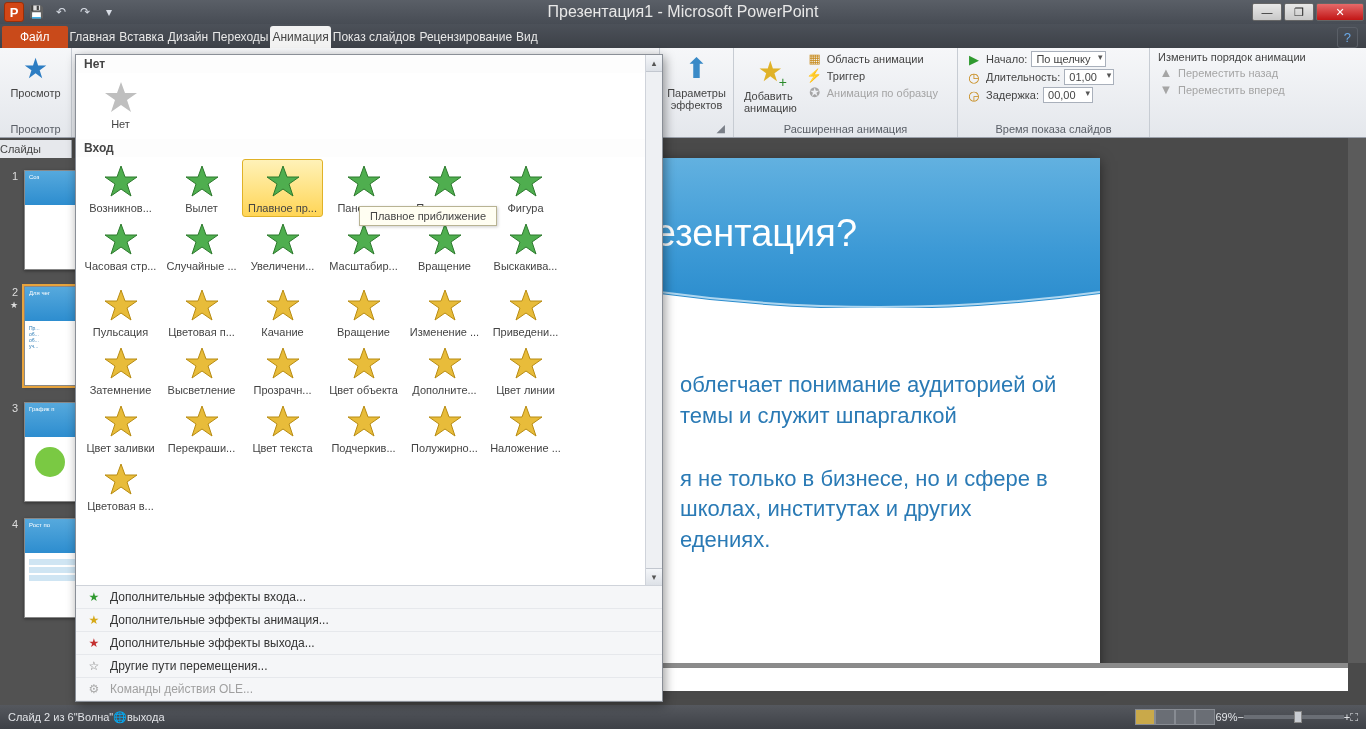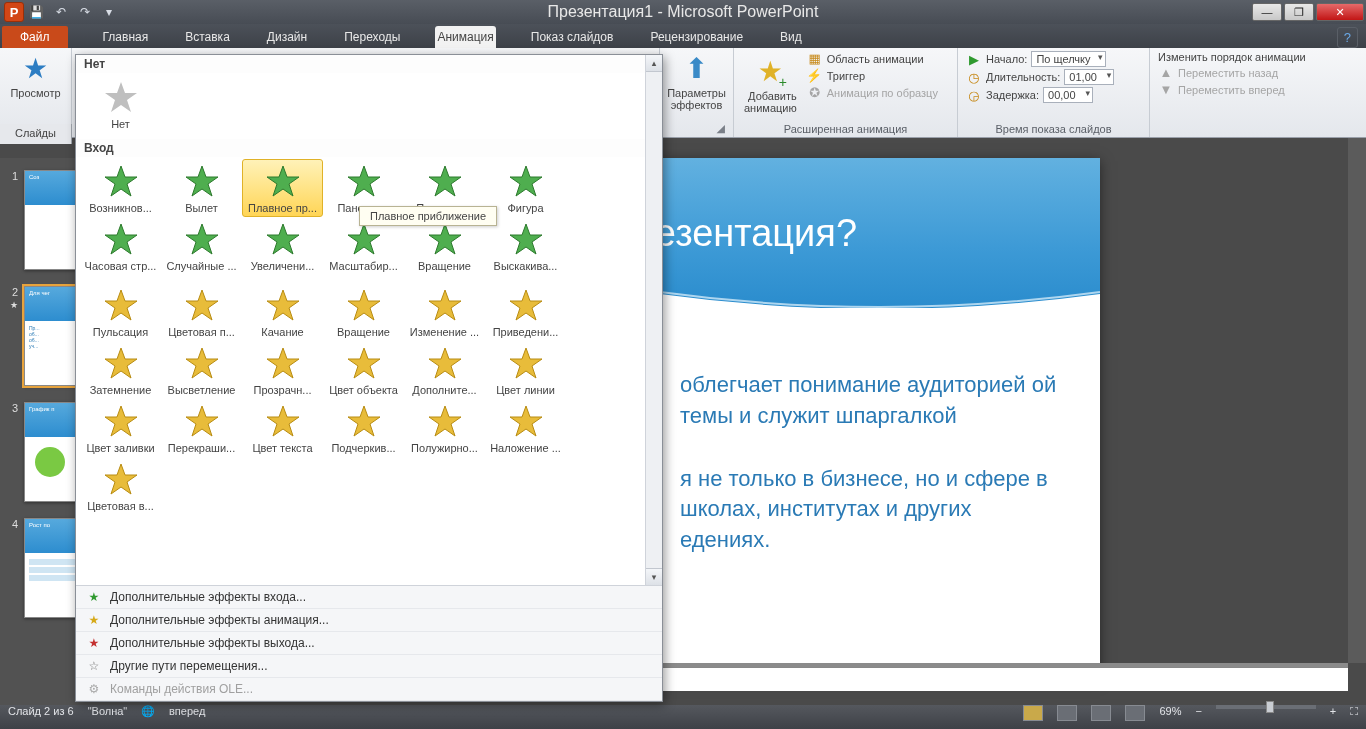--- a/index.html
+++ b/index.html
@@ -9,40 +9,40 @@
 .titlebar { height: 24px; background: linear-gradient(#5a5f67,#474c54); display: flex; align-items: center; color: #fff; font-size: 12px; position: relative; }
 .qat { display: flex; align-items: center; gap: 2px; padding-left: 4px; }
 .p-badge { width: 20px; height: 20px; background: #d24615; border-radius: 3px; display: flex; align-items: center; justify-content: center; color: #fff; font-weight: bold; font-size: 13px; border: 1px solid #9a2f08; }
 .qat-btn { width: 22px; height: 20px; display: flex; align-items: center; justify-content: center; color: #d8dde5; font-size: 12px; }
 .title-text { position: absolute; left: 50%; transform: translateX(-50%); color: #e8e8e8; font-size: 16px; }
 .win-controls { margin-left: auto; display: flex; }
 .win-btn { width: 30px; height: 18px; display: flex; align-items: center; justify-content: center; font-size: 11px; color: #222; background: linear-gradient(#e8e8e8,#c8c8c8); border: 1px solid #666; margin-right: 2px; border-radius: 2px; }
 .win-close { background: linear-gradient(#e56a6a,#c21515); color: #fff; width: 48px; }
 
 
-.tabs { height: 24px; background: linear-gradient(#4c5159,#3d4148); display: flex; align-items: flex-end; padding-left: 2px; gap: 33px; }
+.tabs { height: 24px; background: linear-gradient(#4c5159,#3d4148); display: flex; align-items: flex-end; padding-left: 2px; }
 .tab { padding: 4px 2px; color: #e8e8e8; font-size: 12px; cursor: pointer; }
 .tab-file { background: #c94a1a; color: #fff; border-radius: 2px 2px 0 0; padding: 4px 18px; }
 .tab-active { background: #f2f2f2; color: #444; border-radius: 3px 3px 0 0; }
 .help-icon { margin-left: auto; margin-right: 8px; color: #6aa9e8; font-size: 13px; padding: 2px 6px; border: 1px solid #5a5f67; border-radius: 3px; }
 
 
 .ribbon { height: 90px; background: linear-gradient(#f6f7f9,#e4e7ec); border-bottom: 1px solid #9aa0aa; display: flex; }
 .rgroup { border-right: 1px solid #c7ccd3; display: flex; flex-direction: column; justify-content: space-between; padding: 2px 4px 0; font-size: 11px; color: #444; }
 .rgroup-title { text-align: center; color: #5a5f67; font-size: 11px; padding: 2px 0; }
 .rbtn-big { display: flex; flex-direction: column; align-items: center; justify-content: center; padding: 2px 6px; gap: 2px; min-width: 60px; }
 .rbtn-big .ico { font-size: 28px; }
 .rrow { display: flex; align-items: center; gap: 4px; padding: 1px 4px; white-space: nowrap; }
 .rrow .ico { width: 16px; text-align: center; font-size: 13px; }
 .combo { border: 1px solid #a9b0bb; background: #fff; padding: 1px 14px 1px 4px; font-size: 11px; min-width: 70px; position: relative; }
 .combo::after { content: "▾"; position: absolute; right: 2px; top: 0; font-size: 9px; color: #555; }
 .disabled { color: #a5a5a5; }
 
 
-.slides-hdr { position: absolute; left: 0; top: 124px; width: 72px; height: 20px; background: #e6e8ec; border-right: 1px solid #a0a5ad; font-size: 11px; color: #444; padding: 3px 15px; }
+.slides-hdr { position: absolute; left: 0; top: 140px; width: 72px; height: 20px; background: #e6e8ec; border-right: 1px solid #a0a5ad; font-size: 11px; color: #444; padding: 3px 0; }
 .slides-panel { position: absolute; left: 0; top: 158px; width: 200px; bottom: 24px; background: #525252; padding-top: 8px; overflow: hidden; }
 .thumb-row { display: flex; align-items: flex-start; gap: 6px; padding: 4px 6px 12px; }
 .thumb-num { color: #ddd; font-size: 11px; width: 12px; text-align: right; }
 .thumb { width: 150px; height: 100px; background: #fff; border: 1px solid #888; box-shadow: 0 1px 3px rgba(0,0,0,.4); overflow: hidden; position: relative; font-size: 6px; }
 .thumb.sel { outline: 2px solid #e7a33c; }
 .thumb .thdr { height: 34px; background: linear-gradient(#56a9dd,#2d8dcf); color: #fff; padding: 3px 4px; }
 
 
 .gallery { position: absolute; left: 75px; top: 54px; width: 588px; height: 648px; background: #fff; border: 1px solid #8a8f97; box-shadow: 2px 3px 10px rgba(0,0,0,.4); display: flex; flex-direction: column; z-index: 50; }
 .gal-body { flex: 1; overflow: hidden; position: relative; }
@@ -70,21 +70,21 @@
 .slide-hdr .swoosh { position: absolute; bottom: -6px; left: 0; right: 0; height: 40px; }
 .slide-title { color: #fff; font-size: 38px; font-weight: 400; }
 .slide-body { padding: 30px 40px 20px 460px; color: #2a7ab5; font-size: 22px; line-height: 1.4; }
 .slide-body p { margin-bottom: 22px; margin-top: 32px; }
 .vscroll { position: absolute; right: 0; top: 0; bottom: 42px; width: 18px; background: #5b5b5b; }
 .hscroll-area { position: absolute; left: 20px; right: 18px; bottom: 0; height: 42px; }
 .notes { background: #fff; border-top: 1px solid #888; height: 24px; padding: 2px 8px; color: #888; font-size: 14px; font-style: italic; }
 .splitter { height: 4px; background: #8b8b8b; }
 
 
-.status { position: absolute; left: 0; right: 0; bottom: 0; height: 24px; background: linear-gradient(#55585e,#3e4147); display: flex; align-items: flex-start; color: #e2e4e8; font-size: 11px; padding: 0 8px; gap: 14px; }
+.status { position: absolute; left: 0; right: 0; bottom: 0; height: 24px; background: linear-gradient(#55585e,#3e4147); display: flex; align-items: center; color: #e2e4e8; font-size: 11px; padding: 0 8px; }
 .status .spacer { flex: 1; }
 .view-btn { width: 20px; height: 16px; background: #6a6e75; border: 1px solid #878b92; }
 .zoom-track { width: 100px; height: 4px; background: #6a6e75; position: relative; }
 .zoom-thumb { position: absolute; left: 50px; top: -4px; width: 8px; height: 12px; background: #c9cdd3; border: 1px solid #888; }
 
 svg { display: block; }
 </style>
 </head>
 <body>
 
@@ -132,21 +132,21 @@
       <span class="ico" style="color:#3a8ac7">⬆</span>
       <span style="white-space:pre-line;text-align:center">Параметры
 эффектов</span>
     </div>
     <div class="rgroup-title" style="text-align:right;padding-right:4px;color:#7a7f88">◢</div>
   </div>
   <div class="rgroup" style="width:224px">
     <div style="display:flex;height:68px">
       <div class="rbtn-big">
         <span class="ico" style="color:#e0b228;position:relative">★<span style="position:absolute;right:-4px;bottom:-2px;color:#2a8a2a;font-size:14px">+</span></span>
-        <span style="white-space:pre-line;text-align:right">Добавить
+        <span style="white-space:pre-line;text-align:left">Добавить
 анимацию</span>
       </div>
       <div style="flex:1">
         <div class="rrow">
             <span class="ico" style="color:#c78a1a">▦</span>
             <span>Область анимации</span>
           </div>
         <div class="rrow">
             <span class="ico" style="color:#d6a918">⚡</span>
             <span>Триггер</span>
@@ -553,21 +553,21 @@
       </div>
   </div>
 </div>
 
 <div class="tooltip">Плавное приближение</div>
 
 <div class="status">
   <span>Слайд 2 из 6</span>
   <span>"Волна"</span>
   <span style="color:#8ab4d8">🌐</span>
-  <span>вперед</span>
+  <span>выхода</span>
   <div class="spacer"></div>
   <div class="view-btn" style="background:#c9a94a"></div>
   <div class="view-btn"></div>
   <div class="view-btn"></div>
   <div class="view-btn"></div>
   <span>69%</span>
   <span>−</span>
   <div class="zoom-track">
       <div class="zoom-thumb"></div>
     </div>

